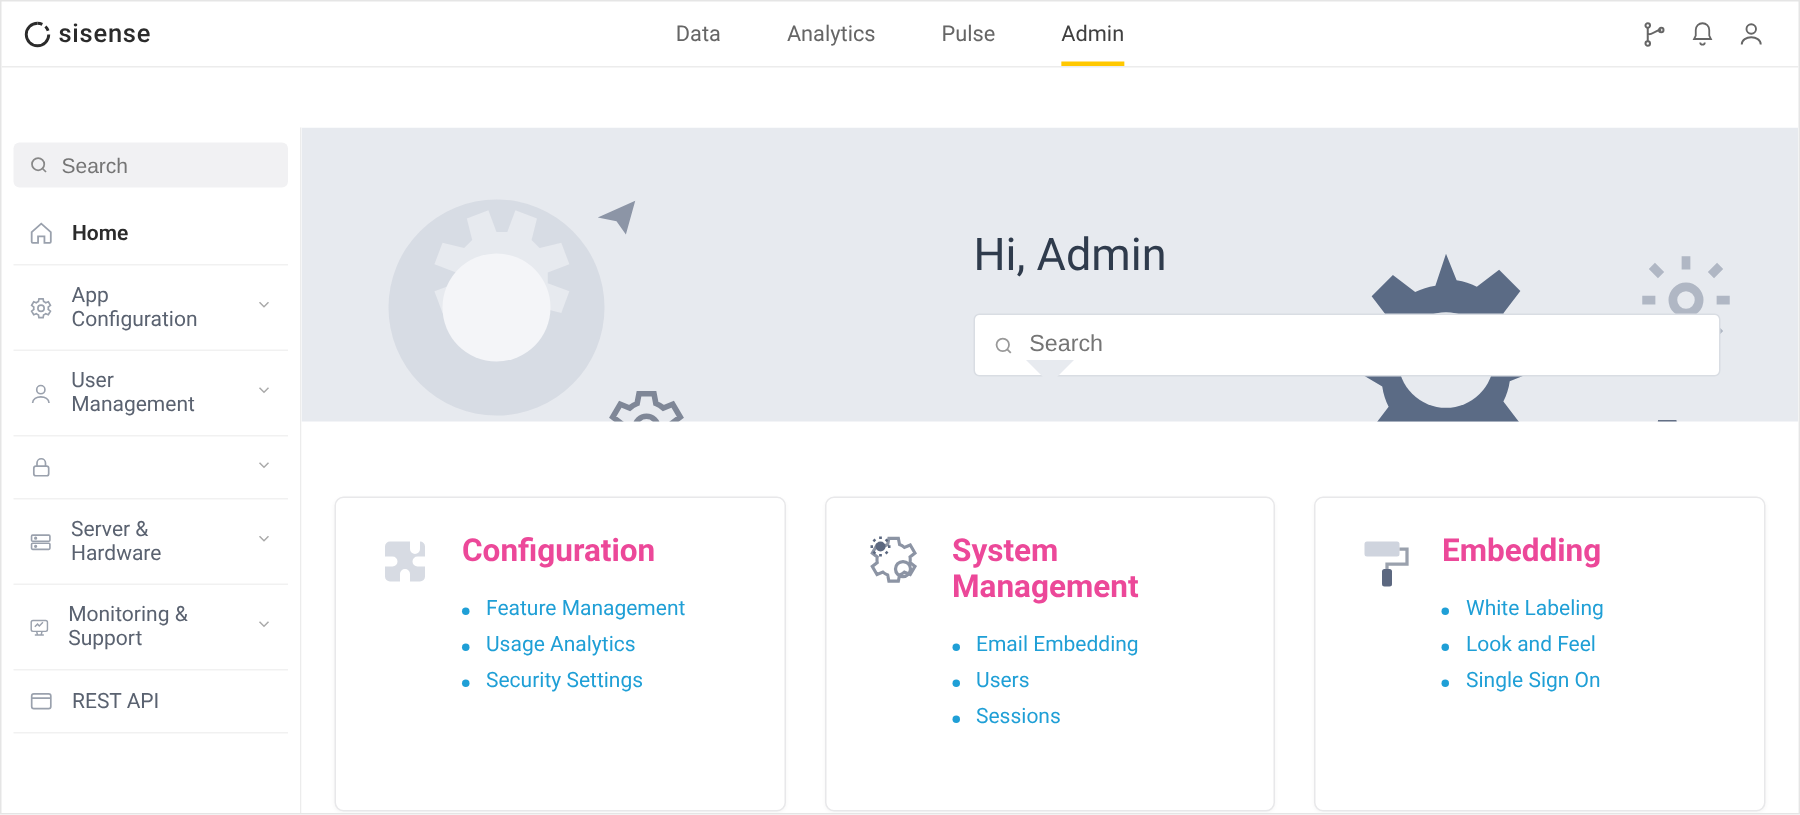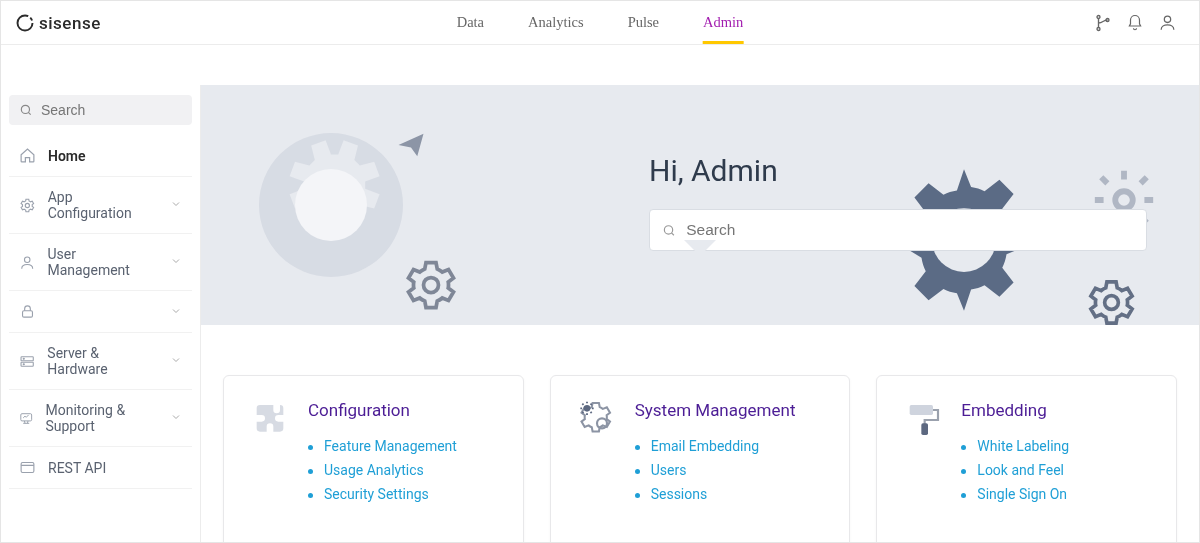--- a/index.html
+++ b/index.html
@@ -30,30 +30,29 @@
     letter-spacing: 0.5px;
     color: #2b2b2b;
     font-size: 17px;
   }
   .logo svg { display:block; }
   .tabs {
     position: absolute;
     left: 50%; transform: translateX(-50%);
     display: flex;
     gap: 44px;
-    font-family: Liberation Serif, serif;
   }
   .tab {
     font-size: 14.5px;
     color: #666;
     padding: 12px 0 10px 0;
     cursor: pointer;
     border-bottom: 3px solid transparent;
   }
-  .tab.active { color: #a21caf; border-bottom-color: #ffc800; }
+  .tab.active { color: #404040; border-bottom-color: #ffc800; }
   .top-icons { margin-left: auto; display: flex; gap: 14px; align-items: center; color: #666; }
   .top-icons svg { display:block; }
 
   
   .main {
     display: flex;
     height: calc(100% - 44px);
     margin-top: 40px;
   }
 
@@ -89,21 +88,21 @@
     cursor: pointer;
   }
   .nav-item.active span.lbl { color: #2b2b2b; font-weight: 600; }
   .nav-item .chev { margin-left: auto; color: #aaa; }
   .nav-item svg.side-ico { color:#9aa1ad; }
 
   
   .content { flex: 1; overflow: hidden; background: #fff; }
   .hero {
     position: relative;
-    height: 240px;
+    height: 196px;
     background: #e7eaef;
     overflow: hidden;
   }
   .hero h1 {
     position: absolute;
     left: 448px; top: 68px;
     font-size: 30px;
     font-weight: 400;
     color: #2f3b4c;
   }
@@ -143,21 +142,21 @@
     background: #fff;
     border: 1px solid #e8e8ea;
     border-radius: 6px;
     box-shadow: 0 1px 3px rgba(0,0,0,0.04);
     padding: 24px 26px 30px 26px;
     min-height: 210px;
     display: flex;
     gap: 18px;
   }
   .card .ico { width: 40px; flex: none; color:#b6bcc9; }
-  .card h2 { font-size: 17px; font-weight: 400; color:#4c1d95; margin-bottom: 18px; }
+  .card h2 { font-size: 21px; font-weight: 700; color:#ec4899; margin-bottom: 18px; }
   .card ul { list-style: none; }
   .card li { position: relative; padding-left: 16px; font-size: 14px; color:#1f9fd6; margin-bottom: 8px; cursor:pointer; }
   .card li::before { content:""; position:absolute; left:0; top:7px; width:5px; height:5px; border-radius:50%; background:#1f9fd6; }
 </style>
 </head>
 <body>
 
 <div class="topbar">
   <div class="logo">
     <svg width="20" height="20" viewBox="0 0 24 24" fill="none" stroke="#2b2b2b" stroke-width="2.3">

